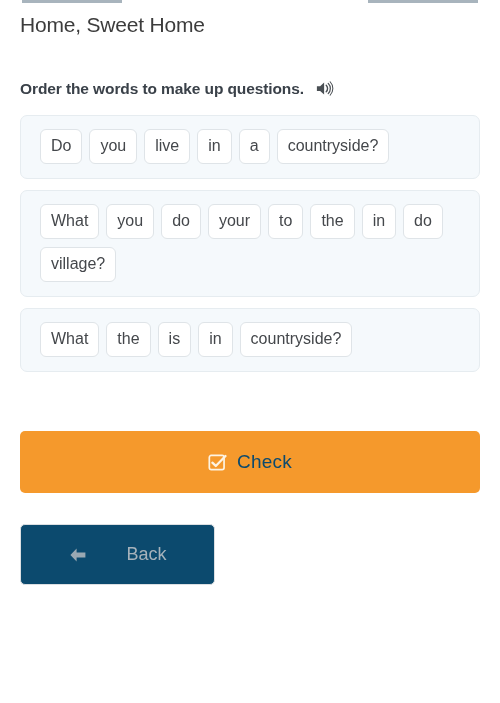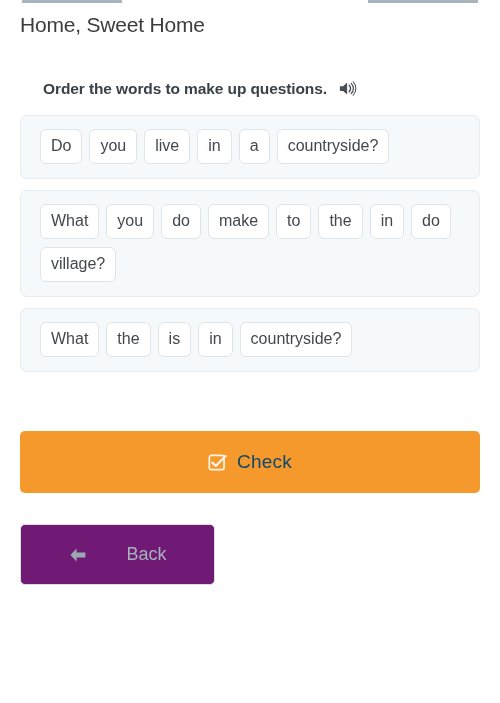--- a/index.html
+++ b/index.html
@@ -45,21 +45,20 @@
     letter-spacing: -0.2px;
     padding-top: 3px;
     line-height: 28px;
   }
 
   .instruction-row {
     display: flex;
     align-items: flex-end;
     gap: 11px;
     margin-top: 40px;
-    margin-left: 23px;
   }
 
   .instruction-text {
     font-size: 15.5px;
     font-weight: 700;
     color: #3a4149;
     letter-spacing: -0.1px;
   }
 
   .speaker-icon {
@@ -132,21 +131,21 @@
     height: 19px;
     display: inline-flex;
     flex: none;
   }
   .check-icon svg { display: block; }
 
   .back-button {
     margin-top: 31px;
     width: 195px;
     height: 61px;
-    background: #701a75;
+    background: #0c4a6e;
     border: 1px solid #dcdfe2;
     border-radius: 5px;
     color: #a6b2bb;
     font-family: inherit;
     font-size: 18px;
     font-weight: 400;
     display: flex;
     align-items: center;
     justify-content: center;
     gap: 38px;
@@ -193,21 +192,21 @@
       <span class="word-chip">live</span>
       <span class="word-chip">in</span>
       <span class="word-chip">a</span>
       <span class="word-chip">countryside?</span>
     </div>
 
     <div class="word-block">
       <span class="word-chip">What</span>
       <span class="word-chip">you</span>
       <span class="word-chip">do</span>
-      <span class="word-chip">make</span>
+      <span class="word-chip">your</span>
       <span class="word-chip">to</span>
       <span class="word-chip">the</span>
       <span class="word-chip">in</span>
       <span class="word-chip">do</span>
       <span class="word-chip">village?</span>
     </div>
 
     <div class="word-block">
       <span class="word-chip">What</span>
       <span class="word-chip">the</span>

